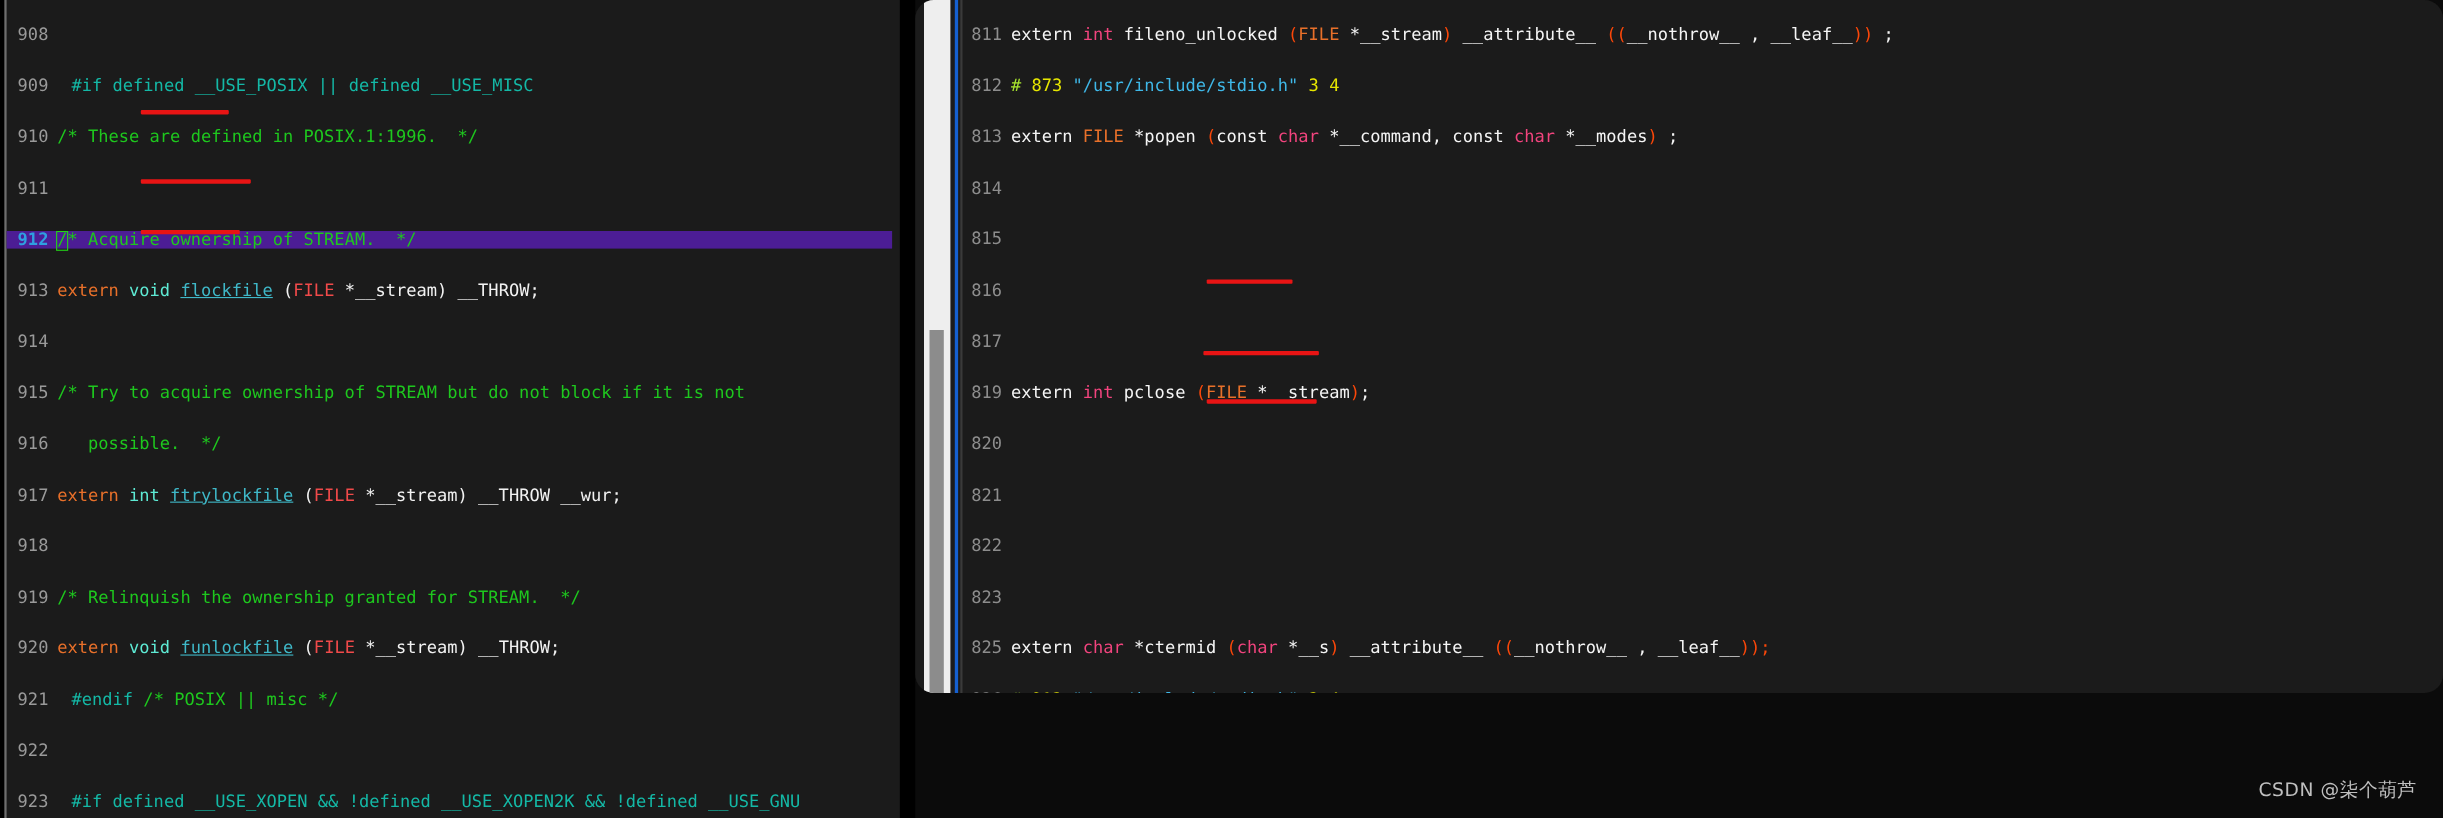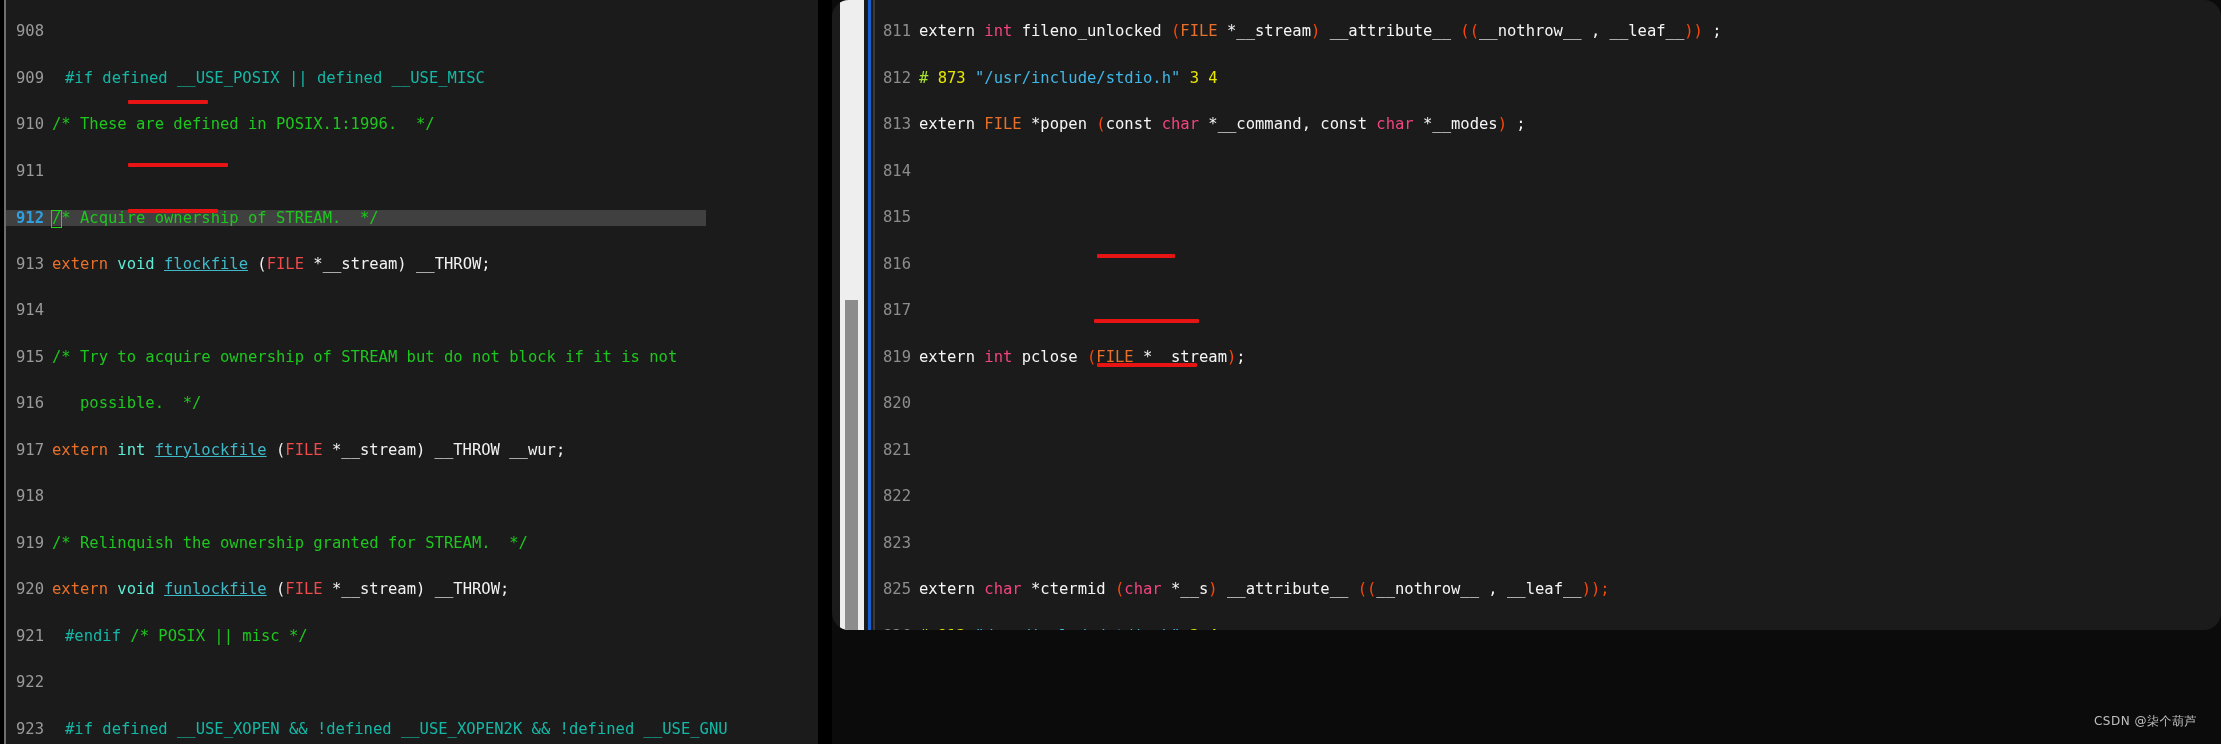--- a/index.html
+++ b/index.html
@@ -30,21 +30,21 @@
   .pane-left .edge-l2 { position:absolute; left:4px; top:0; width:2px; height:744px; background:#6e6e6e; }
 
   .code-left {
     position: absolute;
     left: 6px; top: -7px;
     font-size: 15.5px;
     line-height: 15.5px;
     white-space: pre;
   }
   .code-left .row { height: 15.5px; display: block; position: relative; }
-  .code-left .row.hl { background: #404040; width: 700px; }
+  .code-left .row.hl { background: #4c1d95; width: 805px; }
   .code-left .ln {
     display: inline-block;
     width: 38px;
     text-align: right;
     color: #9a9a9a;
     font-weight: normal;
   }
   .code-left .row.hl .ln { color: #2f9fe0; font-weight: bold; }
   .code-left .txt { padding-left: 8px; }
 
@@ -109,21 +109,21 @@
     height: 4px;
     background:#e81414;
     border-radius:1px;
   }
 
   .watermark {
     position:absolute;
     right: 24px; bottom: 14px;
     color:#cfcfcf;
     font-family: "DejaVu Sans", "Liberation Sans", sans-serif;
-    font-size: 12px;
+    font-size: 17px;
     letter-spacing: 0.5px;
     opacity: .92;
   }
 </style>
 </head>
 <body>
 
 <div id="app">
 
   <div class="pane-left">

